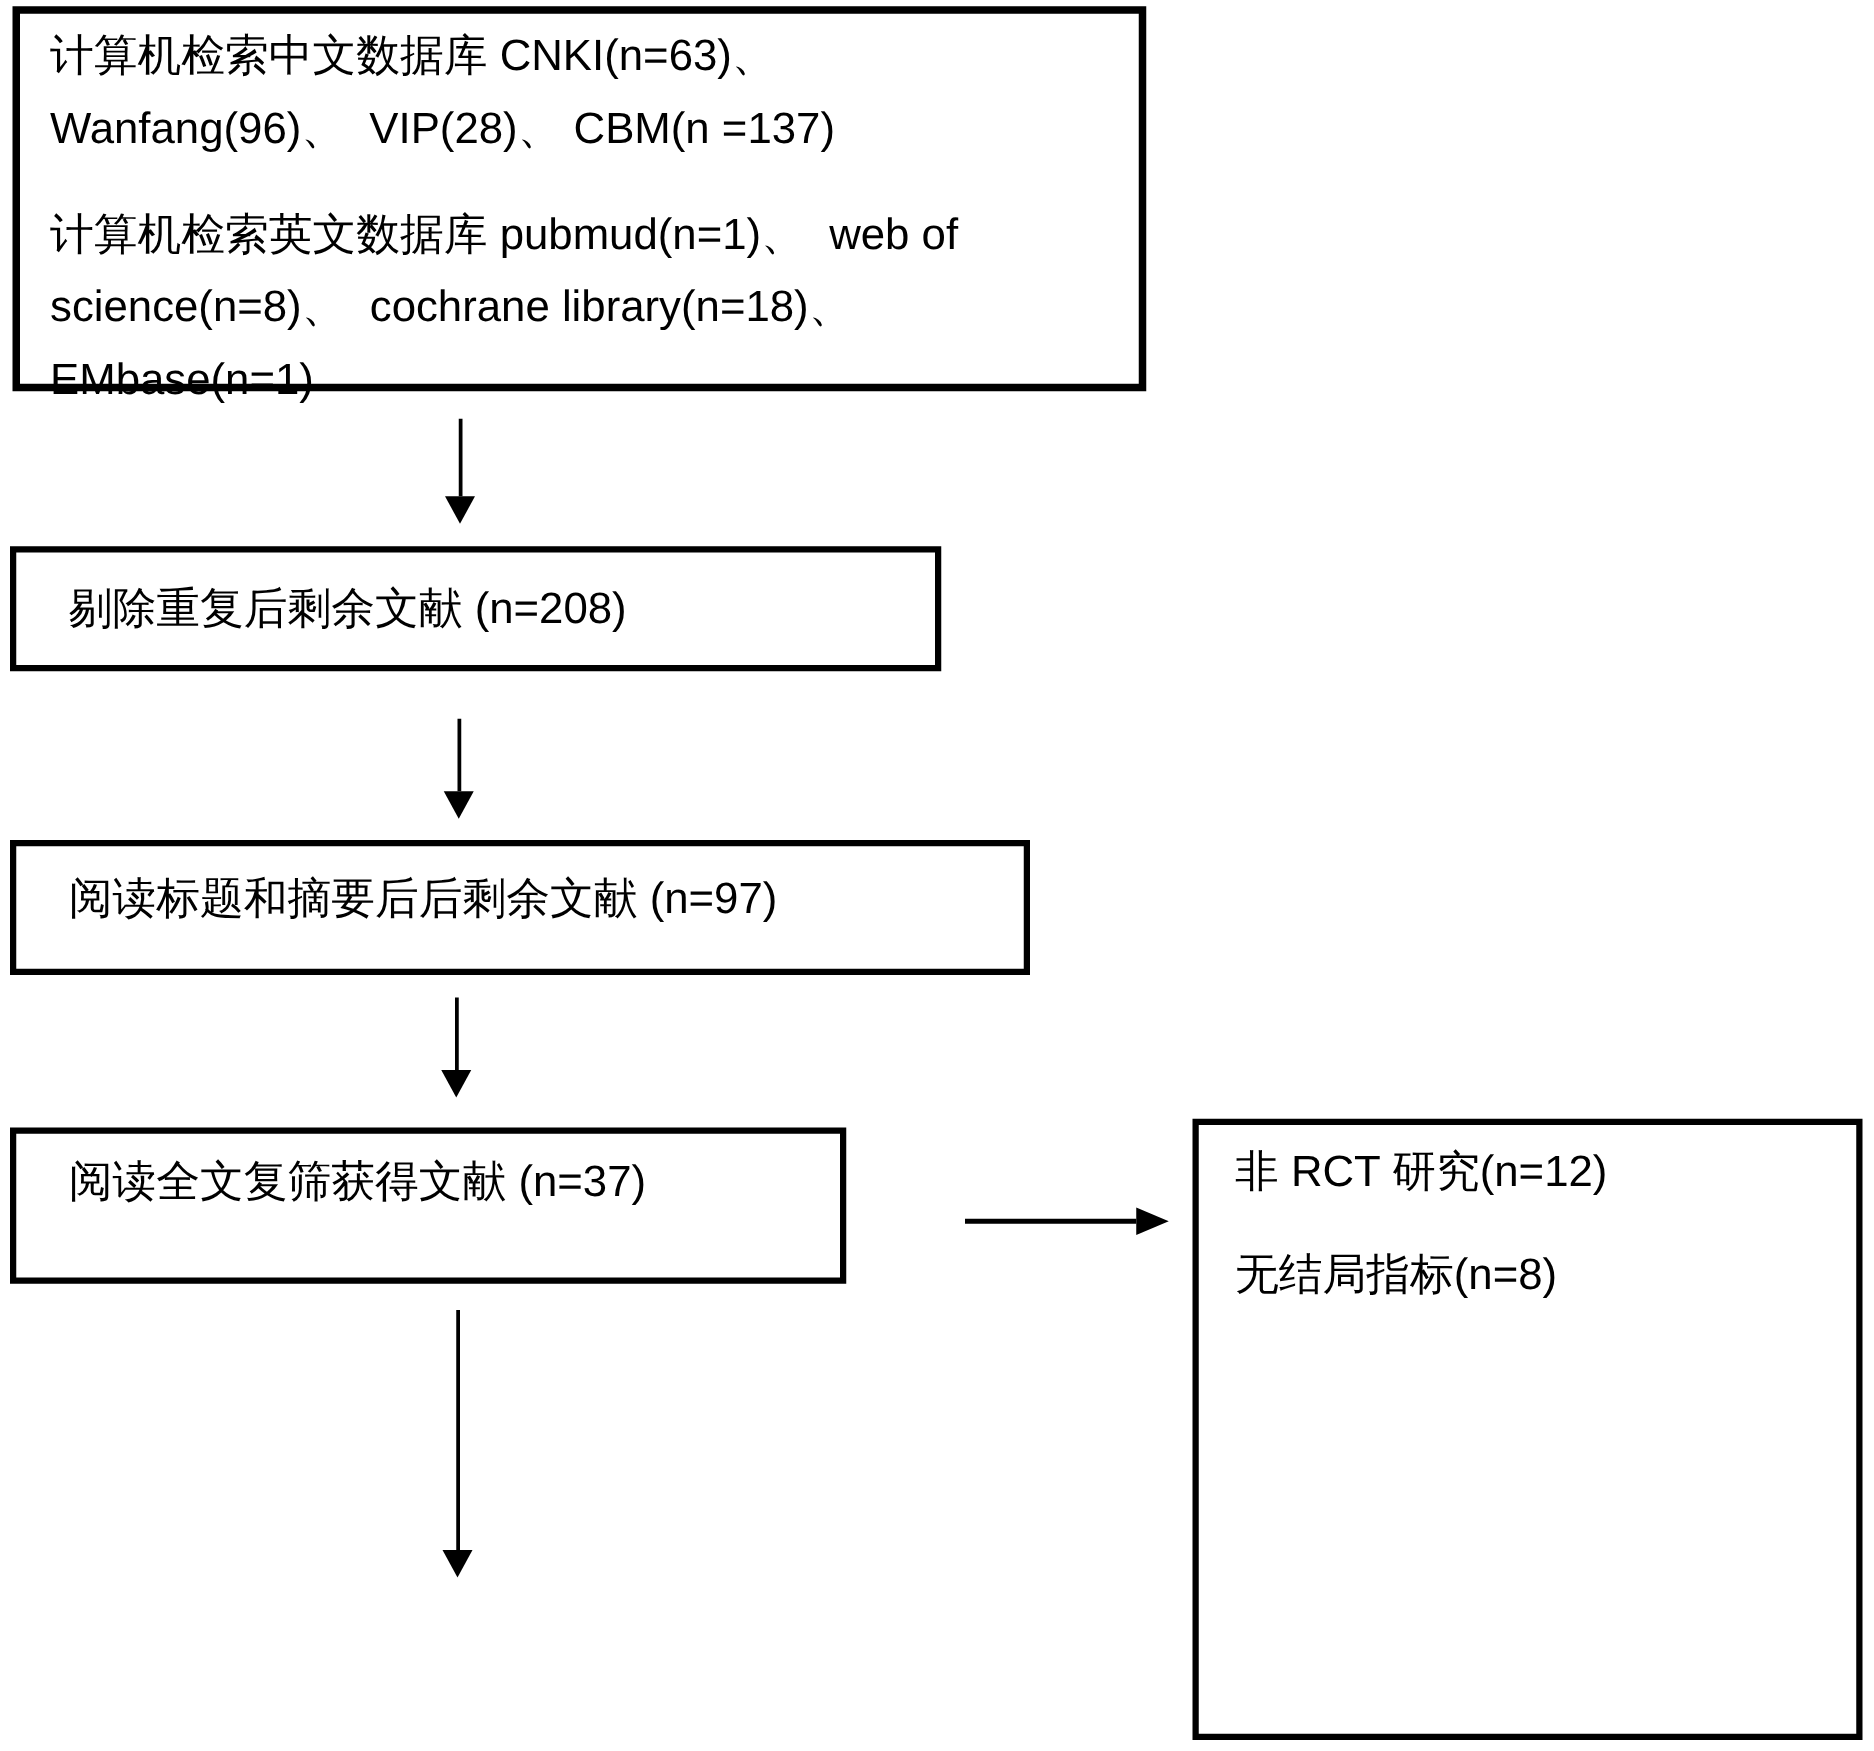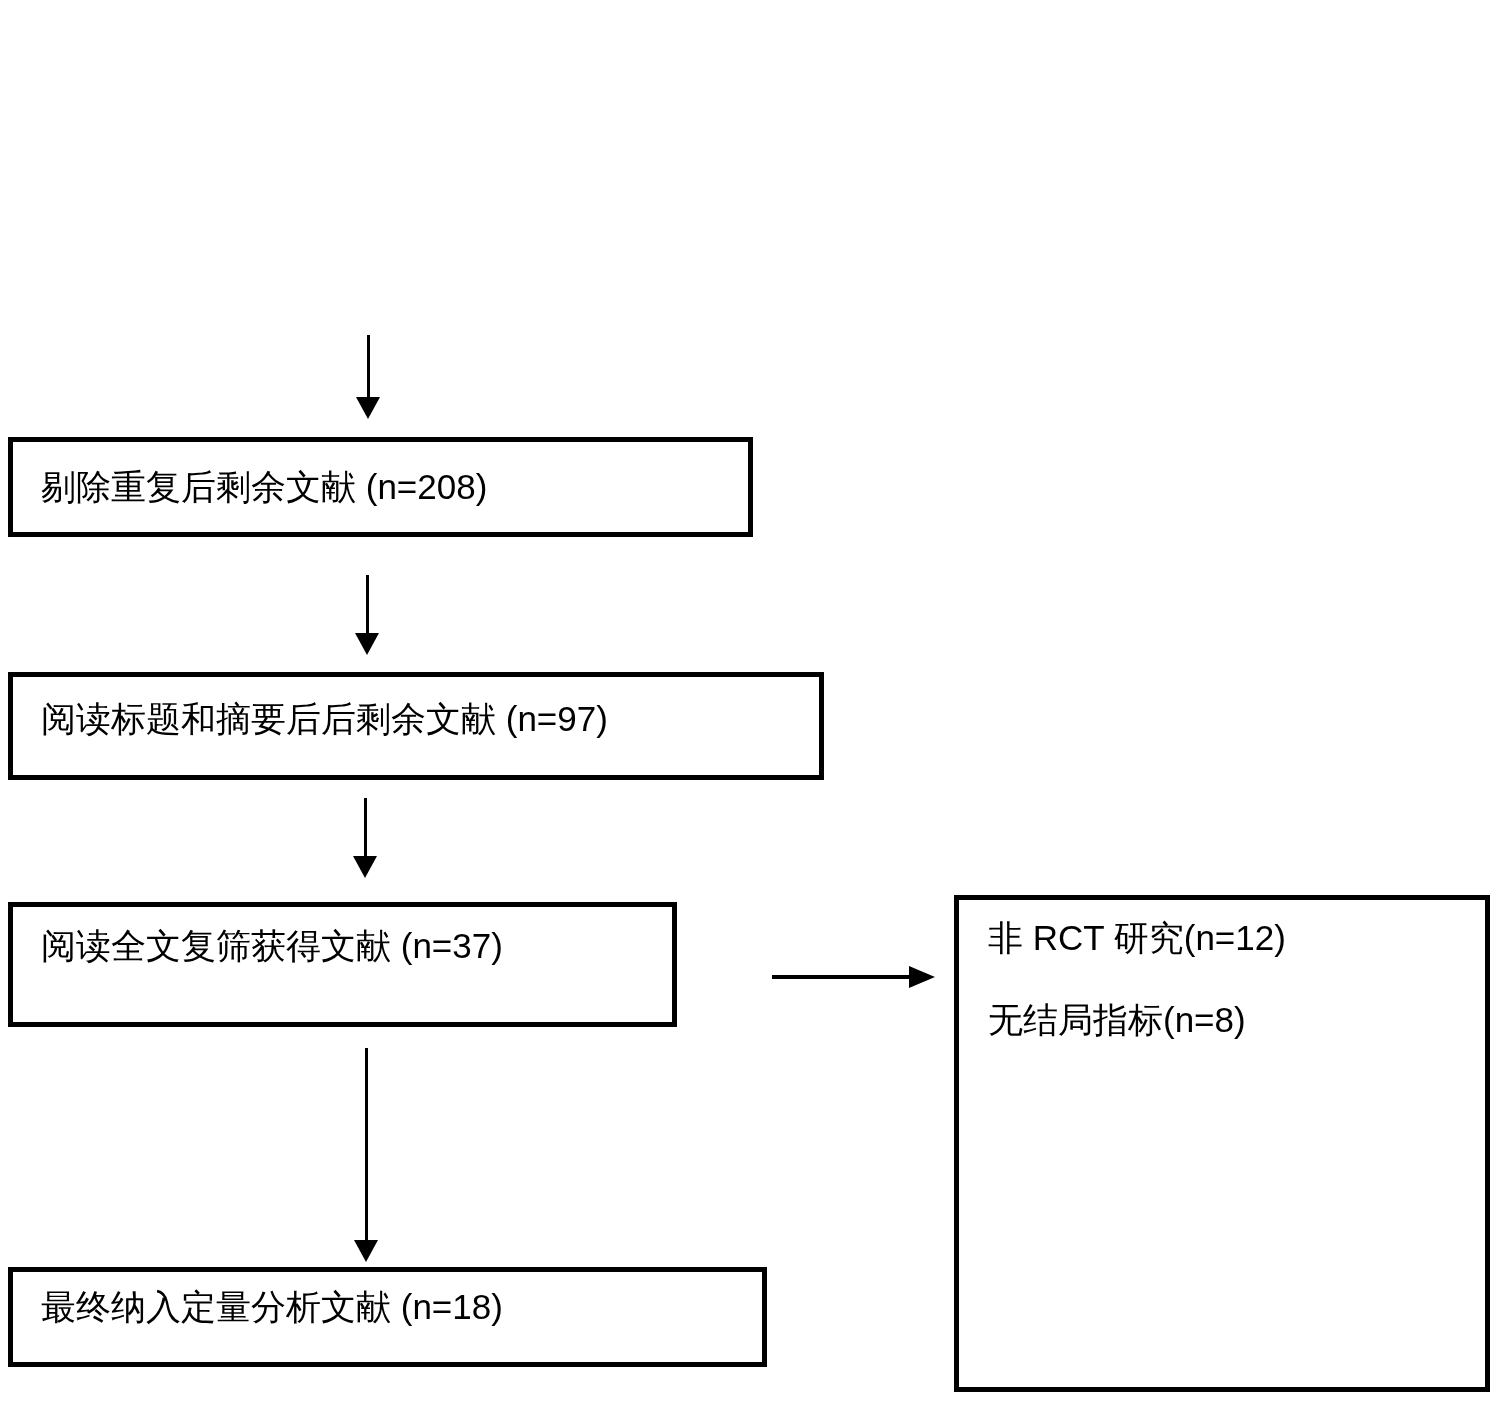--- a/index.html
+++ b/index.html
@@ -23,21 +23,21 @@
     white-space:pre-wrap;
     font-size:35px;
     line-height:58px;
     color:#000;
   }
   
   .search-content{padding:5px 18px 0 24px;}
   .search-content .para{margin:0 0 27px 0;}
   .search-content .para:last-child{margin-bottom:0;}
   
-  .label-pad{padding-left:28px;box-sizing:border-box;}
+  .label-pad{padding-left:42px;box-sizing:border-box;}
   .label-pad .line{line-height:60px;}
   
   .excl-content{padding:9px 14px 0 29px;}
   .excl-item{margin:0 0 25px 0;}
   .excl-item .line{line-height:57px;}
   .excl-item:last-child{margin-bottom:0;}
   
   .varrow{
     position:absolute;
     display:flex;
@@ -65,20 +65,30 @@
     border-top:11px solid transparent;
     border-bottom:11px solid transparent;
     border-left:26px solid #000;
   }
 </style>
 </head>
 <body>
 
 <div class="canvas">
 
+  <div class="box thick search-content" style="left:10px; top:5px; width:907px; height:308px;">
+    <div class="para">
+      <div class="line">计算机检索中文数据库 CNKI(n=63)、</div>
+      <div class="line">Wanfang(96)、  VIP(28)、 CBM(n =137)</div>
+    </div>
+    <div class="para">
+      <div class="line">计算机检索英文数据库 pubmud(n=1)、  web of</div>
+      <div class="line">science(n=8)、  cochrane library(n=18)、 EMbase(n=1)</div>
+    </div>
+  </div>
 
   <div class="varrow" style="left:356px; top:335px; height:84px;">
     <div class="shaft"></div>
     <div class="head"></div>
   </div>
 
   <div class="box label-pad" style="left:8px; top:437px; width:745px; height:100px; padding-top:15px;">
     <div class="line">剔除重复后剩余文献 (n=208)</div>
   </div>
 
@@ -103,23 +113,20 @@
   <div class="harrow" style="left:772px; top:966px; width:163px;">
     <div class="shaft"></div>
     <div class="head"></div>
   </div>
 
   <div class="varrow" style="left:354px; top:1048px; height:214px;">
     <div class="shaft"></div>
     <div class="head"></div>
   </div>
 
-  <div class="box label-pad" style="left:8px; top:1267px; width:759px; height:100px; padding-top:5px;">
-    <div class="line">最终纳入定量分析文献 (n=18)</div>
-  </div>
 
   <div class="box excl-content" style="left:954px; top:895px; width:536px; height:497px;">
     <div class="excl-item">
       <div class="line">非 RCT 研究(n=12)</div>
     </div>
     <div class="excl-item">
       <div class="line">无结局指标(n=8)</div>
     </div>
   </div>
 

